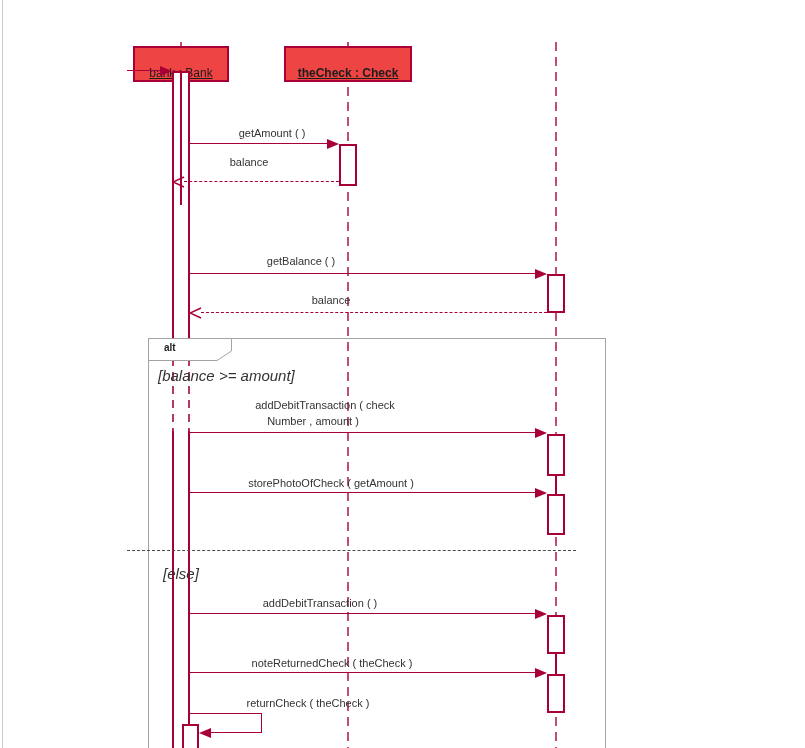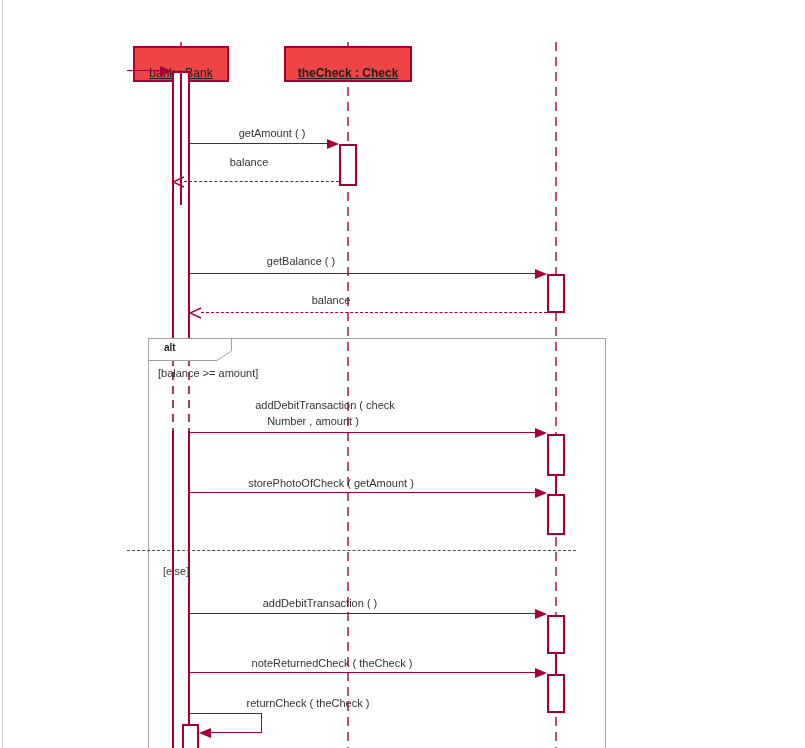--- a/index.html
+++ b/index.html
@@ -29,21 +29,21 @@
     background-image:repeating-linear-gradient(180deg,#b43a5c 0 8px,transparent 8px 14px),
                      repeating-linear-gradient(180deg,#b43a5c 0 8px,transparent 8px 14px);
     background-size:2px 100%;background-position:0 0,100% 0;background-repeat:no-repeat;}
   .inner-line{position:absolute;left:180px;top:71px;width:2px;height:134px;background:#a80036;z-index:4;}
 
   
   .frame{position:absolute;left:148px;top:338px;width:458px;height:410px;
     border:1px solid #a3a3a3;border-bottom:none;box-sizing:border-box;z-index:2;}
   .tab{position:absolute;left:148px;top:338px;z-index:5;}
   .tab-label{position:absolute;left:164px;top:342px;font-size:10px;font-weight:bold;color:#222;z-index:6;}
-  .guard{position:absolute;font-size:11px;color:#333;white-space:nowrap;z-index:6;}
+  .guard{position:absolute;font-size:15px;color:#333;white-space:nowrap;z-index:6;font-style:italic;}
   .separator{position:absolute;left:127px;top:550px;width:449px;height:0;
     border-top:1px dashed #4a4a4a;z-index:6;}
 
   
   .mline{position:absolute;height:0;border-top:1.5px solid #a80036;z-index:6;}
   .rline{position:absolute;height:0;border-top:1.5px dashed #a80036;z-index:6;}
   .vline{position:absolute;width:0;border-left:1.5px solid #a80036;z-index:6;}
   .arr-r{position:absolute;width:0;height:0;border-left:12px solid #a80036;
     border-top:5px solid transparent;border-bottom:5px solid transparent;z-index:6;}
   .arr-l{position:absolute;width:0;height:0;border-right:12px solid #a80036;

